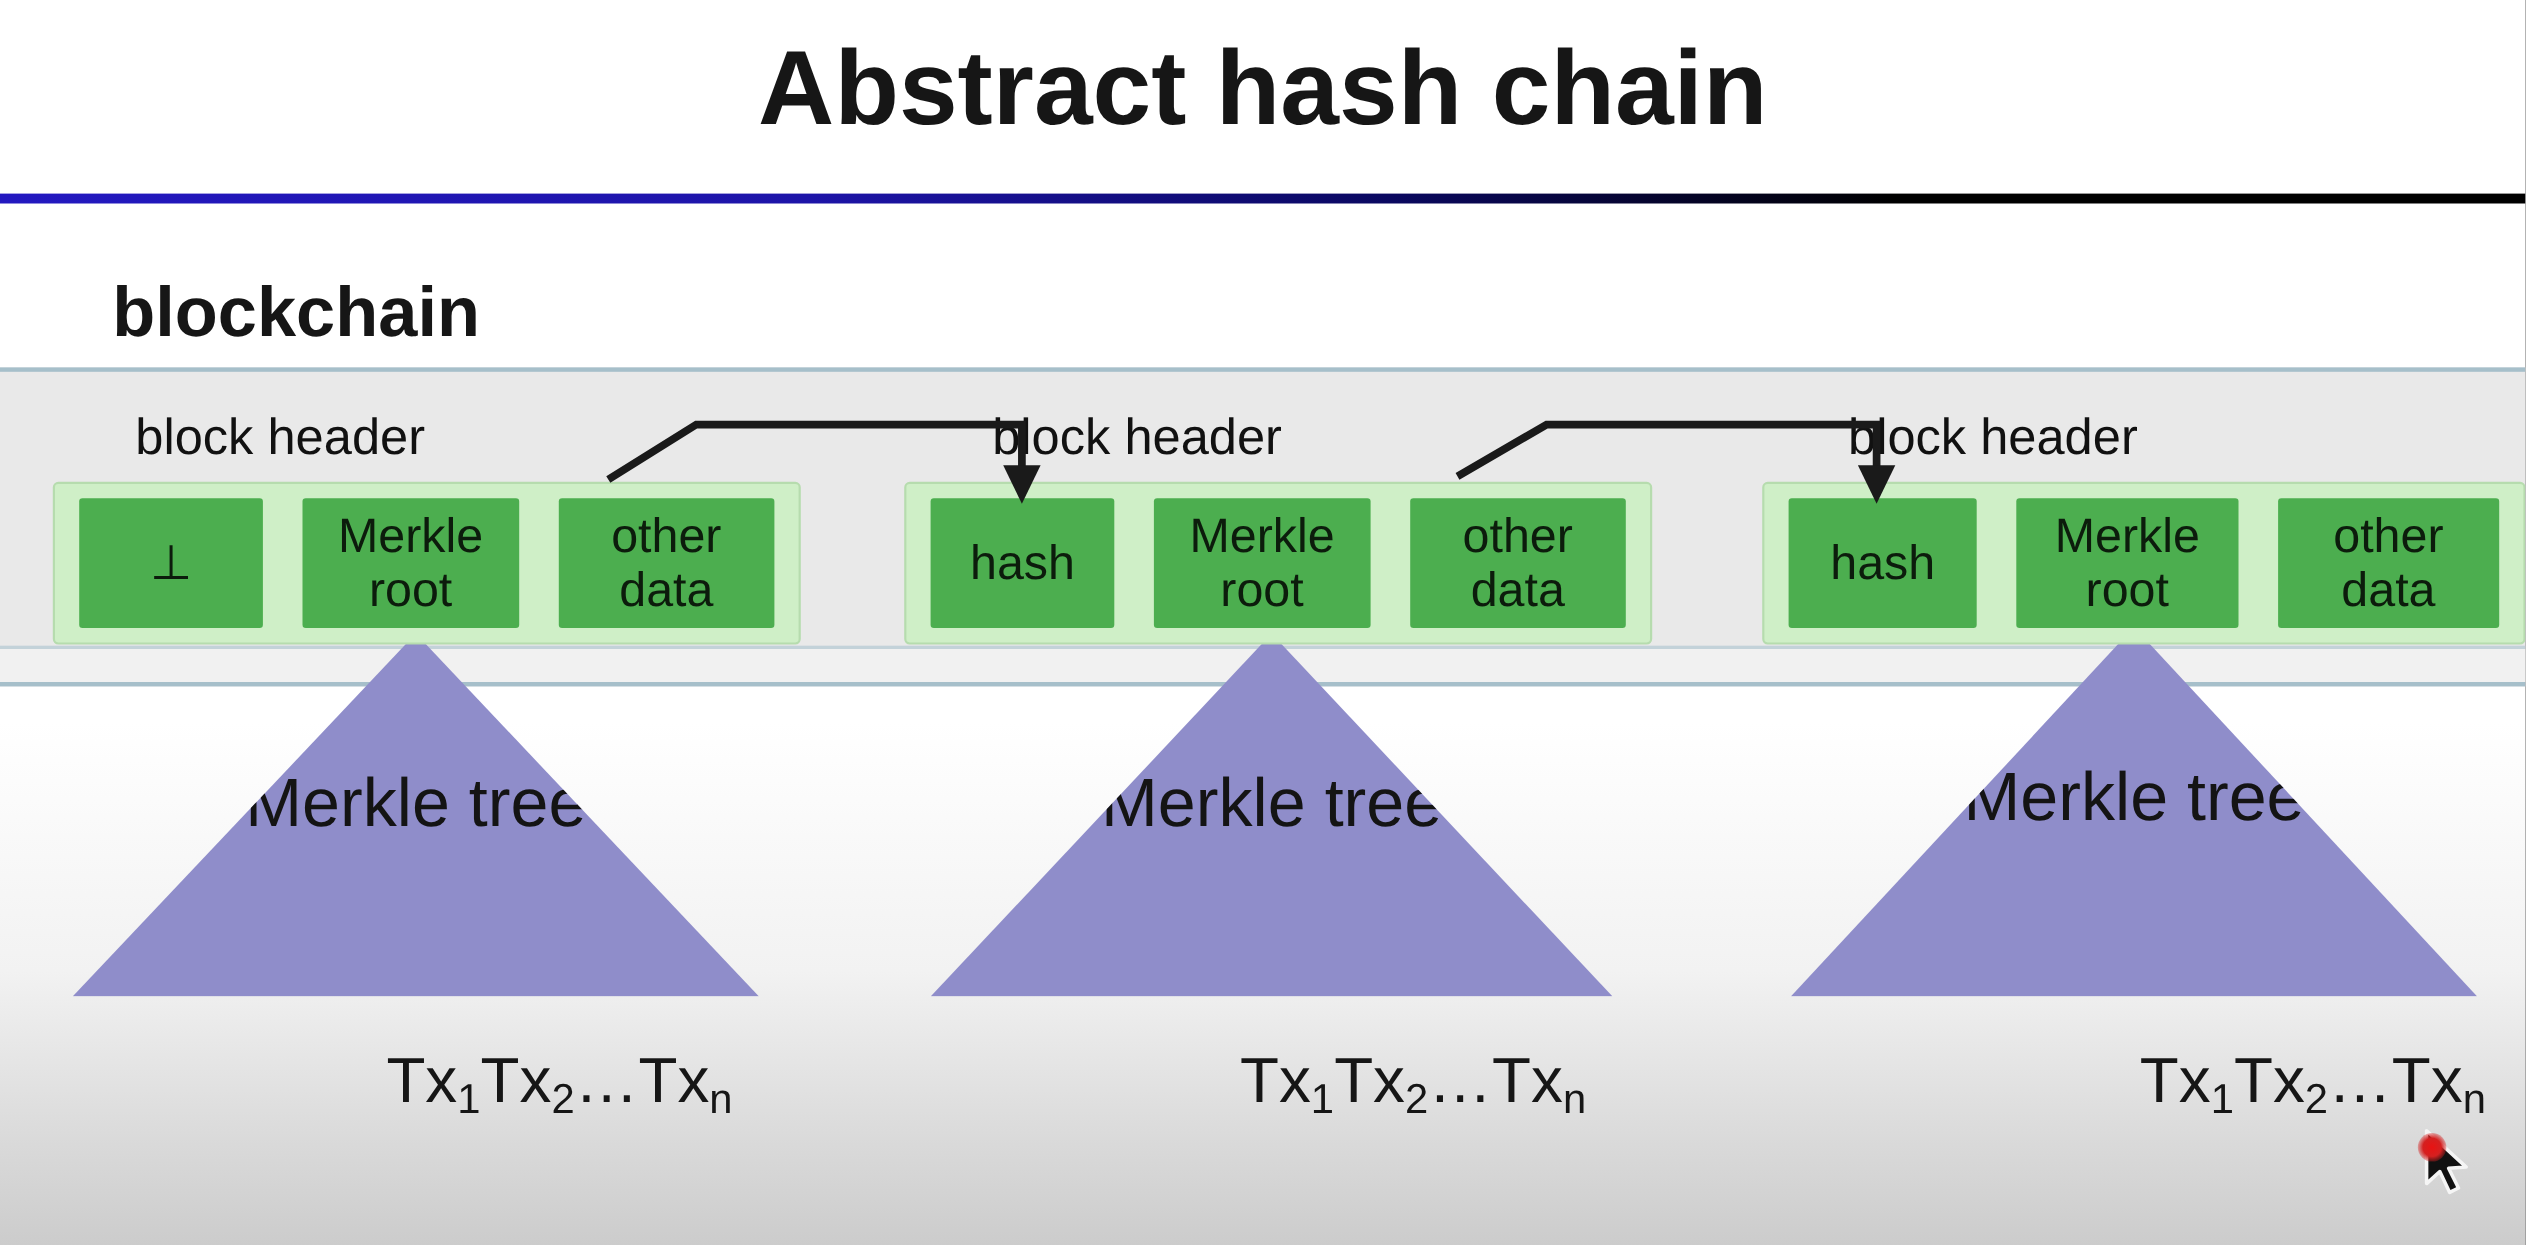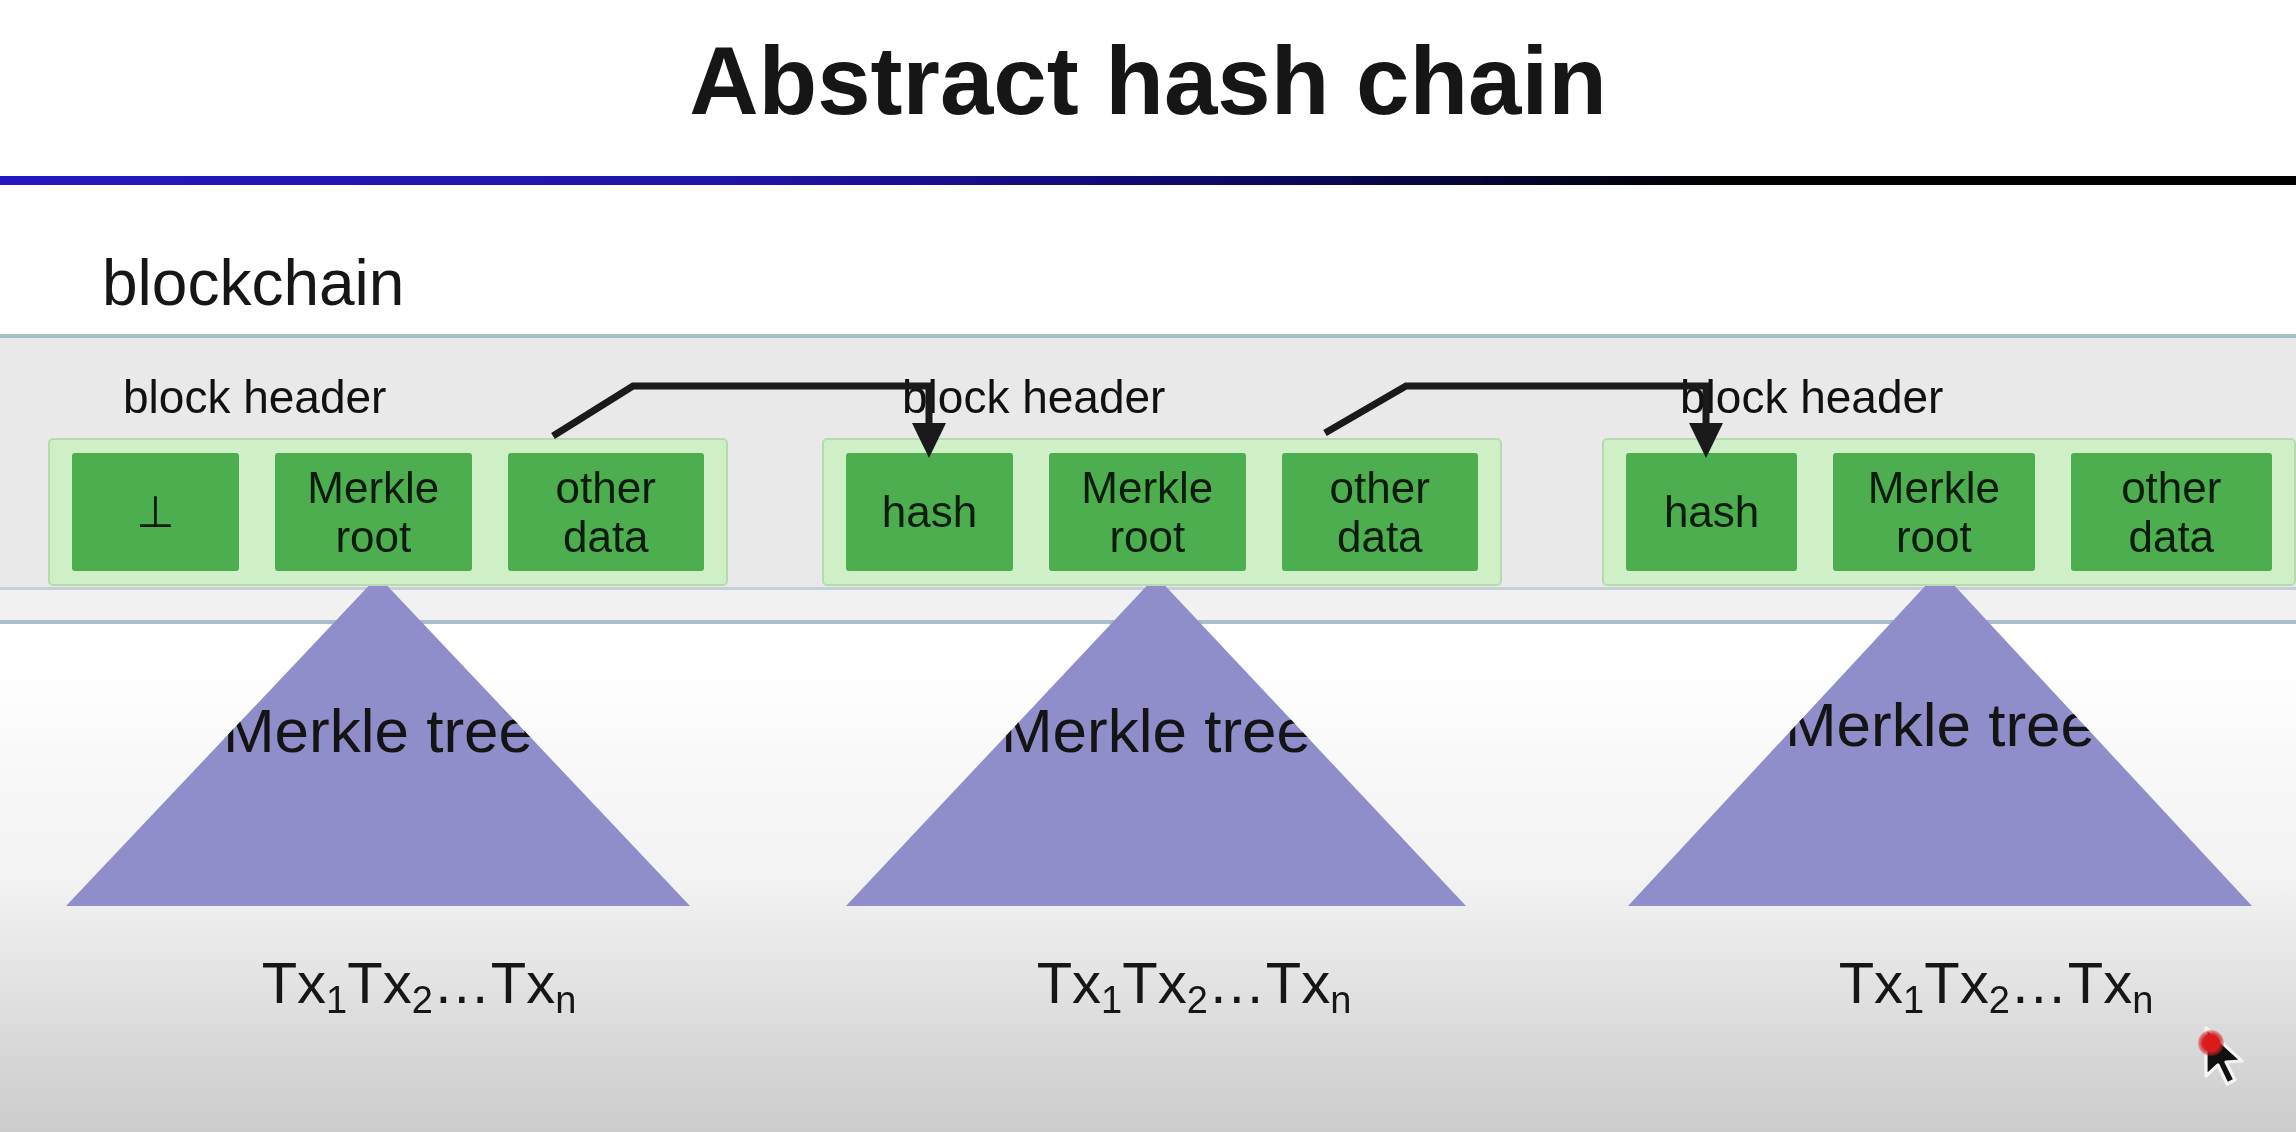--- a/index.html
+++ b/index.html
@@ -18,21 +18,21 @@
     text-align:center;
     font-size:96px; font-weight:600; letter-spacing:0px;
     color:#161616;
   }
   .title-rule {
     position:absolute; top:176px; left:0; width:100%; height:9px;
     background:linear-gradient(90deg,#2318c0 0%,#1d14a8 32%,#0a0860 55%,#000000 75%,#000000 100%);
   }
   .blockchain-label {
     position:absolute; top:246px; left:102px;
-    font-size:64px; color:#161616;
+    font-size:64px; color:#161616;font-weight:bold;
   }
   .band {
     position:absolute; top:334px; left:0; width:100%; height:290px;
     background:#e9e9e9;
     border-top:4px solid #a6bfca;
     border-bottom:4px solid #a6bfca;
   }
   .band-inner-line {
     position:absolute; left:0; bottom:30px; width:100%; height:3px;
     background:#c3d2d9;
@@ -83,22 +83,22 @@
   .tree-1 { left:66px;   top:576px; width:624px; height:330px; }
   .tree-2 { left:846px;  top:576px; width:620px; height:330px; }
   .tree-3 { left:1628px; top:570px; width:624px; height:336px; }
   .tree-label {
     position:absolute; top:118px; left:0; width:100%;
     text-align:center;
     font-size:62px; line-height:1.18; color:#141414;
   }
   .tx-row {
     position:absolute; top:942px; height:80px;
-    display:flex; justify-content:center; align-items:center;
-    font-size:58px; color:#161616; z-index:2;margin-left:48px;
+    display:flex; justify-content:flex-end; align-items:center;
+    font-size:58px; color:#161616; z-index:2;
   }
   .txr-1 { left:76px;   width:590px; }
   .txr-2 { left:850px;  width:592px; }
   .txr-3 { left:1636px; width:624px; }
   .tx-item { white-space:nowrap; }
   .tx-sub {
     font-size:38px;
     position:relative; top:0.28em;
   }
   .cursor-wrap {

